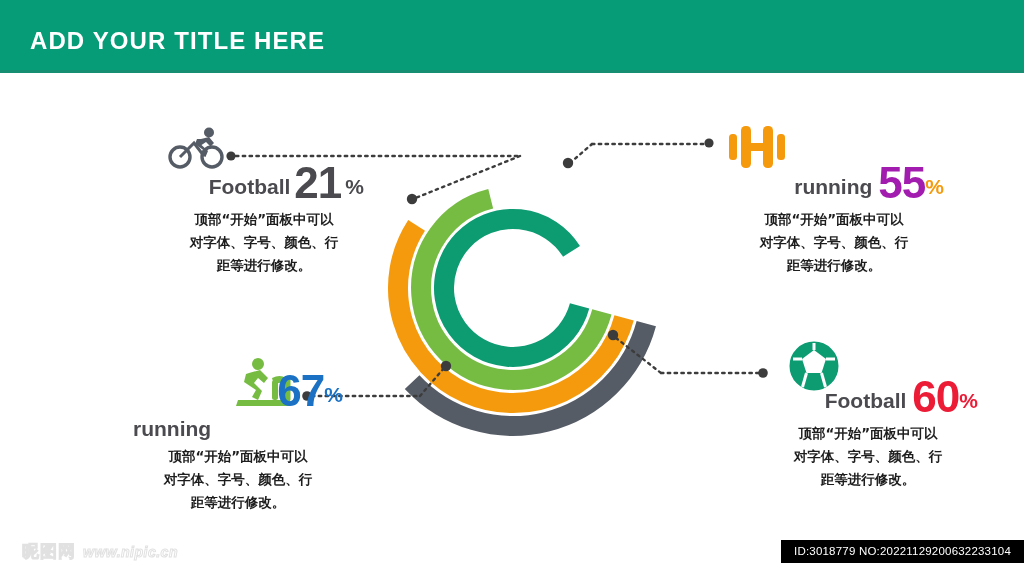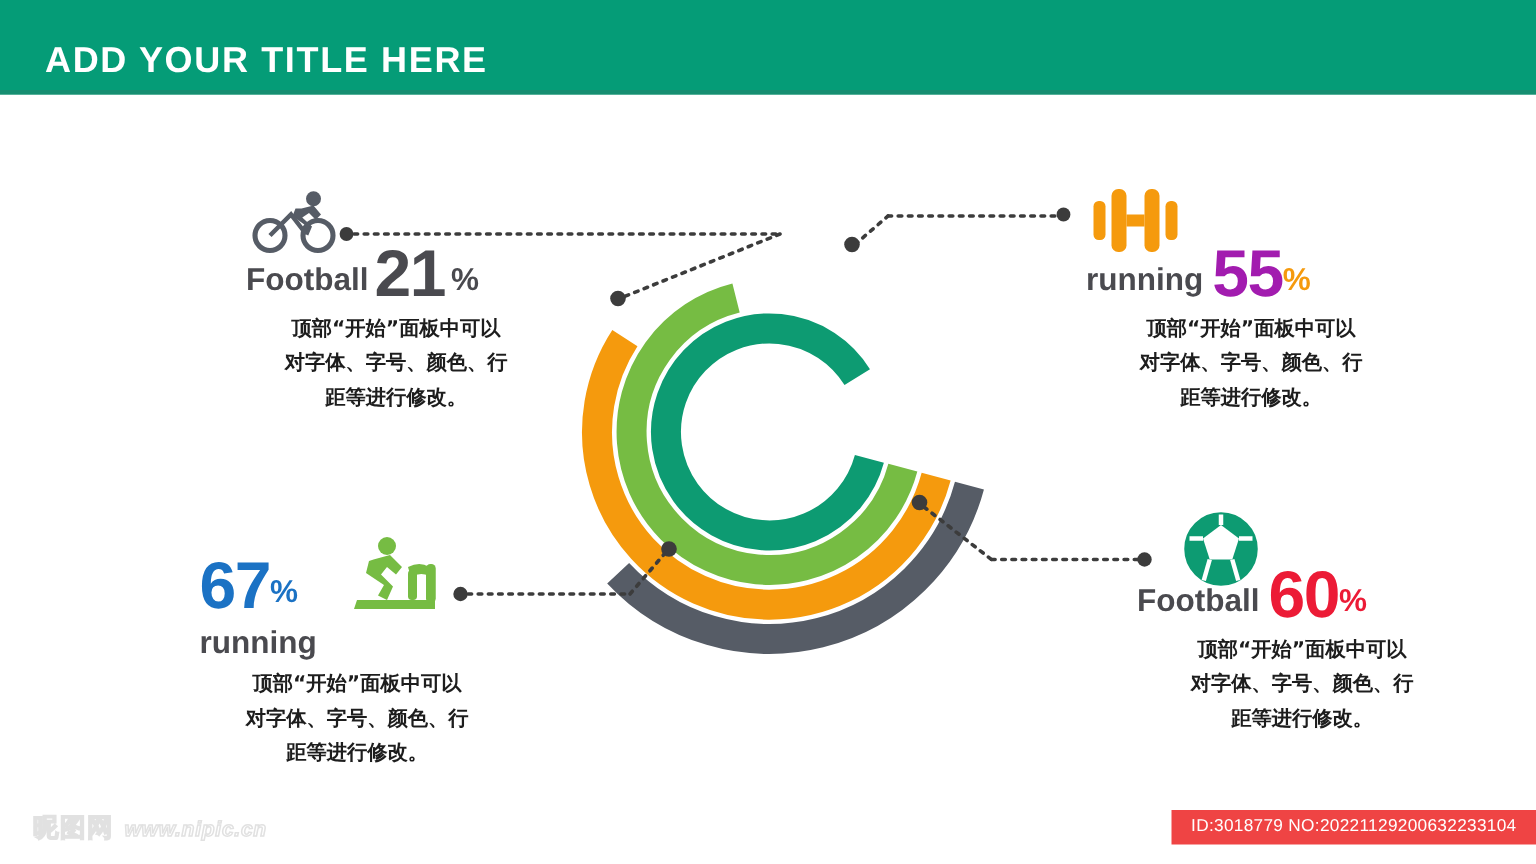--- a/index.html
+++ b/index.html
@@ -7,40 +7,40 @@
     width:1024px;height:576px;
     background:#ffffff;
     font-family:"Liberation Sans","DejaVu Sans",sans-serif;
     overflow:hidden;
     position:relative;
   }
   #stage{position:relative;width:1024px;height:576px;overflow:hidden;}
 
   
   .header-bar{
-    position:absolute;left:0;top:0;width:1024px;height:63px;
+    position:absolute;left:0;top:0;width:1024px;height:73px;
     background:#059c77;
   }
   .header-bar::after{
     content:"";position:absolute;left:0;bottom:0;width:100%;height:3px;
     background:#1a8c70;opacity:.85;
   }
   .header-title{
     position:absolute;left:30px;top:27px;
     color:#ffffff;
     font-size:24px;font-weight:bold;letter-spacing:1.1px;
     white-space:nowrap;
   }
 
   
   #chart-svg{position:absolute;left:0;top:0;width:1024px;height:576px;}
 
   
   .block{position:absolute;}
-  .row-head{display:flex;align-items:flex-end;white-space:nowrap;}
+  .row-head{display:flex;align-items:flex-end;white-space:nowrap;justify-content:flex-end;}
   .cat-label{
     font-size:21px;font-weight:bold;color:#4a4a4f;
     line-height:1;
   }
   .pct{
     font-size:44px;font-weight:bold;line-height:.86;letter-spacing:-1px;
   }
   .pct-sign{font-size:21px;font-weight:bold;line-height:1;}
   .desc{
     margin-top:6px;
@@ -72,21 +72,21 @@
     font-family:"DejaVu Sans","Liberation Sans",sans-serif;
     letter-spacing:1px;
   }
   .wm-url{
     font-size:14px;font-style:italic;font-weight:bold;
     color:transparent;-webkit-text-stroke:1px #c9c9c9;
     letter-spacing:.5px;
   }
   .idbar{
     position:absolute;right:0;top:540px;
-    background:#ef4444;color:#ffffff;
+    background:#000000;color:#ffffff;
     font-size:11.5px;letter-spacing:.2px;
     padding:5px 13px 6px 13px;
     white-space:nowrap;
   }
 </style>
 </head>
 <body>
 
 <div id="stage">
 

